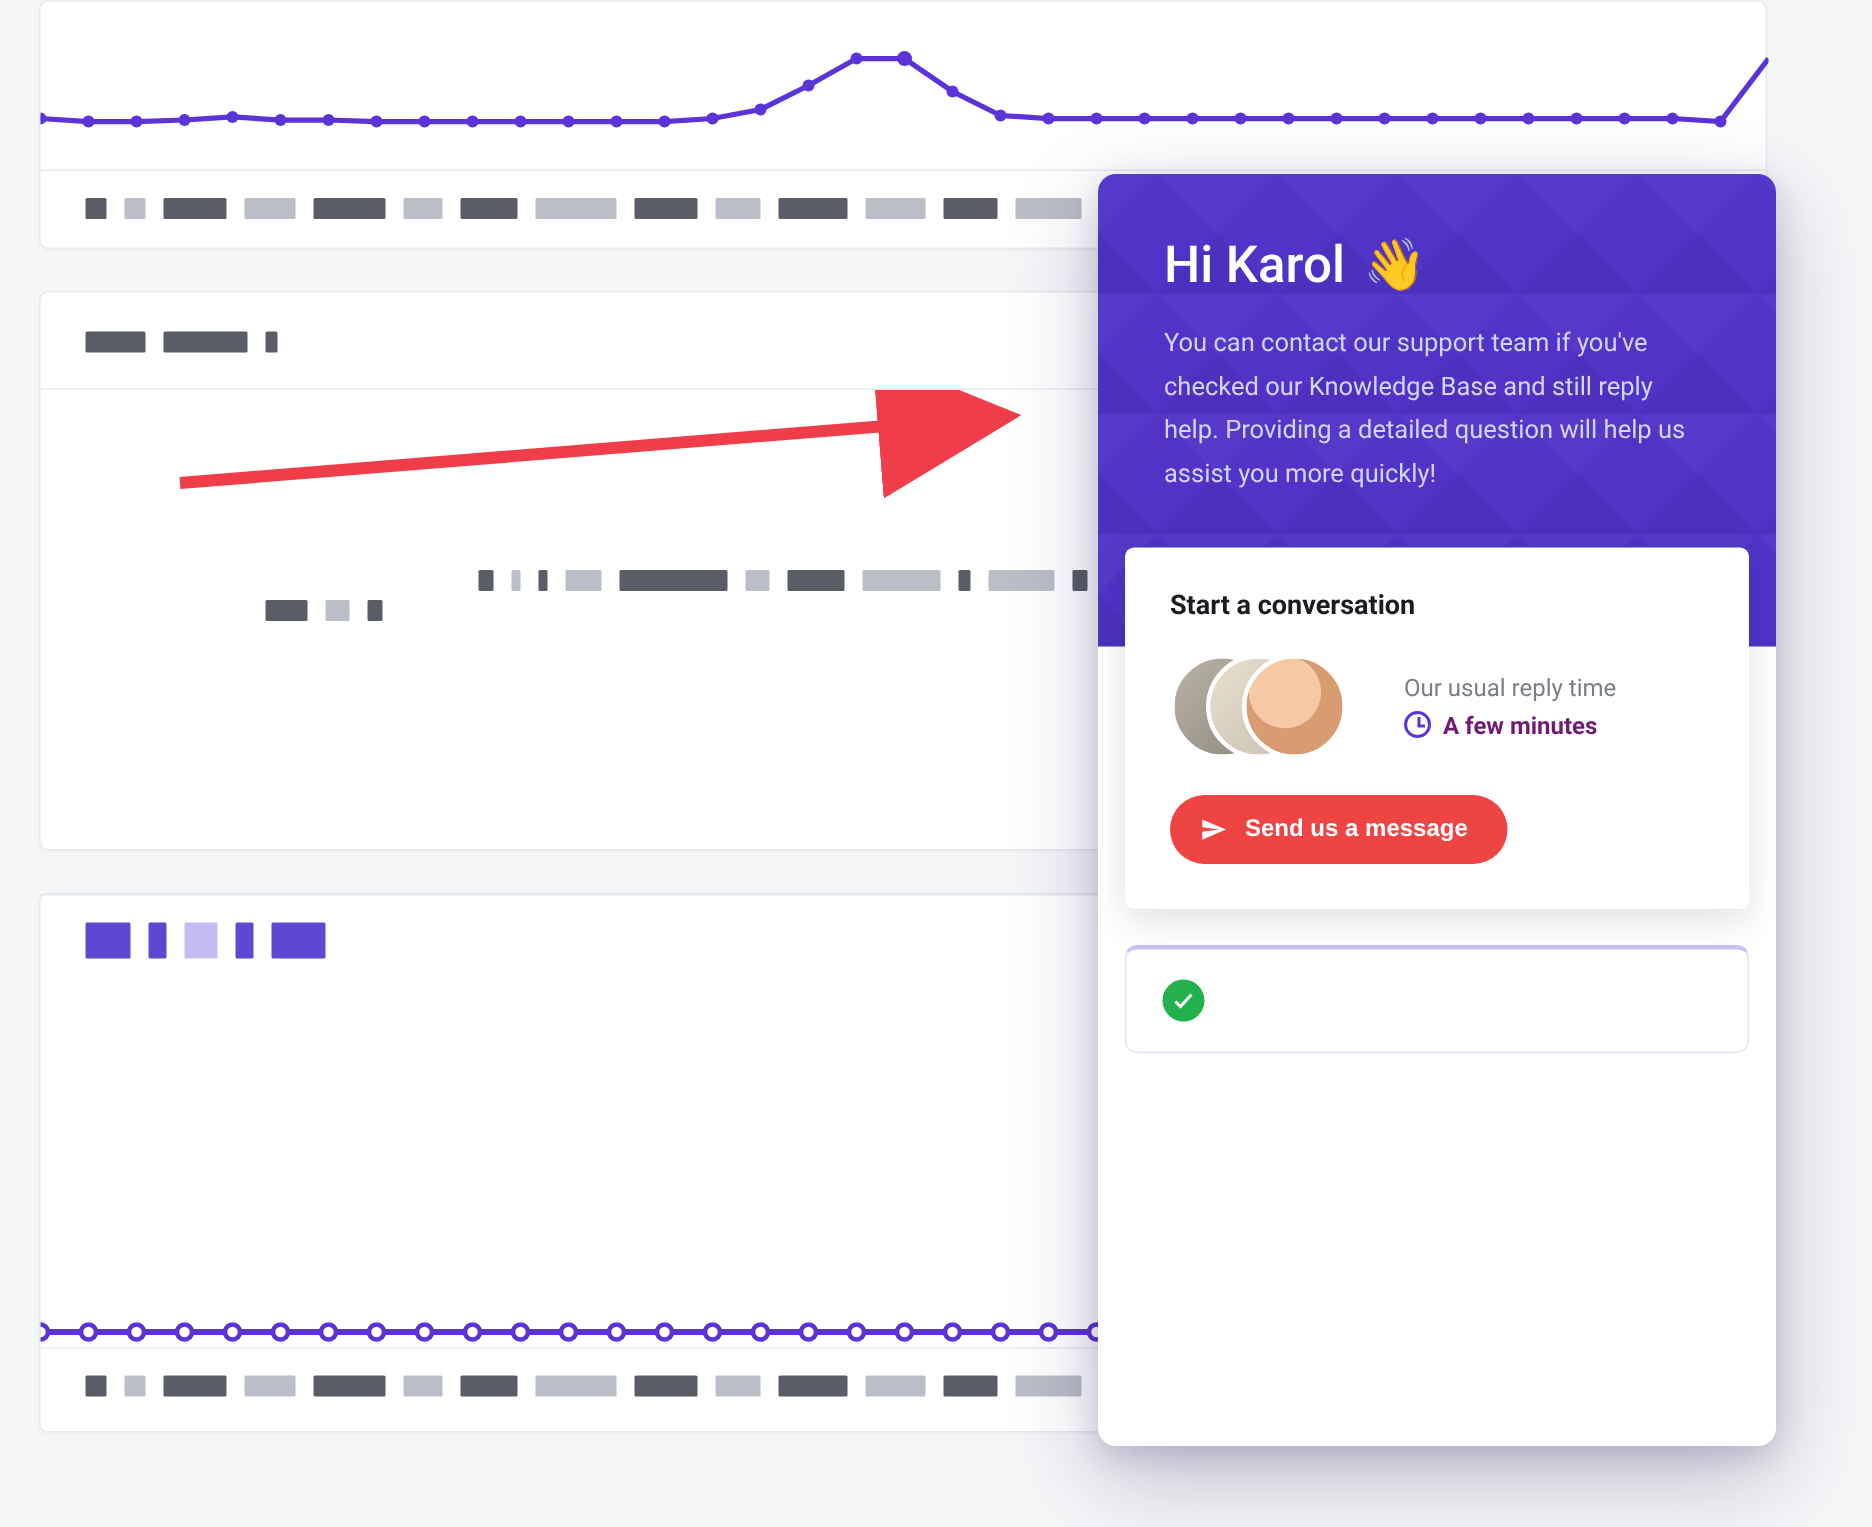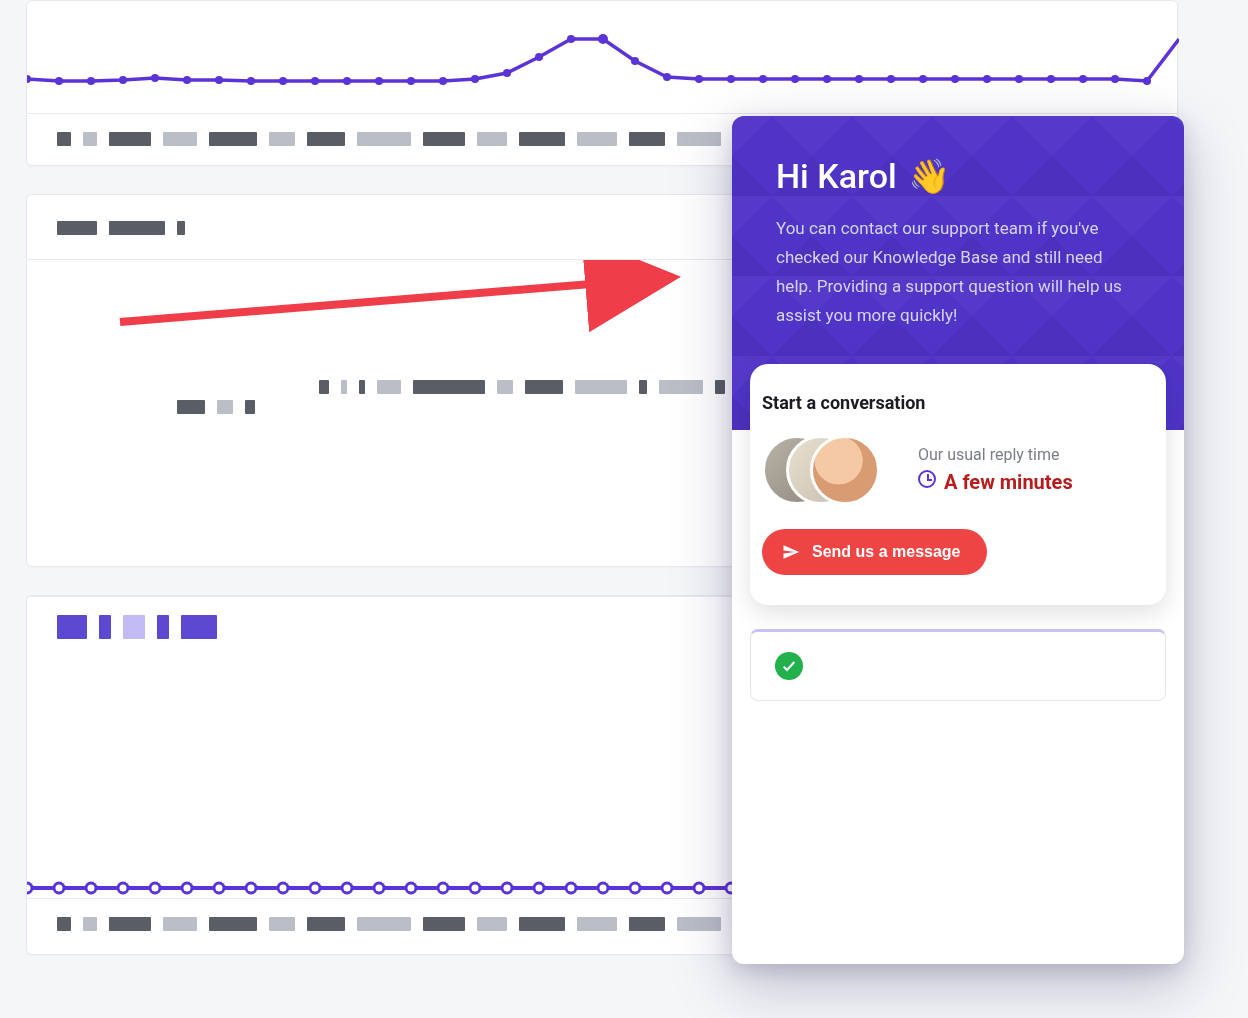--- a/index.html
+++ b/index.html
@@ -99,43 +99,43 @@
     font-size:34px; font-weight:500; margin-bottom:18px;
     display:flex; align-items:center; gap:12px;
   }
   .widget-header p  {
     font-size:17px; line-height:1.7; color:#d7d3f3; font-weight:400;
   }
 
   .widget-card {
     background:#fff;
     margin:-66px 18px 0 18px;
-    border-radius:18px;
+    border-radius:6px;
     box-shadow:0 8px 24px rgba(0,0,0,0.12);
-    padding:28px 12px 30px;
+    padding:28px 30px 30px;
     position:relative;
   }
   .widget-card h2 {
     font-size:18px; font-weight:700; color:#1a1c22; margin-bottom:22px;
   }
   .reply-row { display:flex; align-items:center; gap:38px; margin-bottom:24px; }
   .avatars { position:relative; width:118px; height:70px; }
   .avatars .av {
     position:absolute; width:70px; height:70px; border-radius:50%;
     border:3px solid #fff;
     background:#d6cfc4;
   }
   .avatars .av1{ left:0;  z-index:1; background:linear-gradient(135deg,#b8b2a7,#8e887d);}
   .avatars .av2{ left:24px; z-index:2; background:linear-gradient(135deg,#e9dfcf,#c8bfb0);}
   .avatars .av3{ left:48px; z-index:3; background:radial-gradient(circle at 40% 35%, #f5c9a6 0 42%, #d99b72 43% 100%);}
 
   .reply-text { display:flex; flex-direction:column; gap:6px; }
   .reply-text .label { font-size:16px; color:#7a7e87; }
   .reply-text .value {
-    font-size:20px; font-weight:700; color:#b91c1c;
+    font-size:16px; font-weight:700; color:#701a75;
     display:flex; gap:8px;
   }
   .clock-icon {
     width:18px;height:18px;border:2px solid #5b33d6;border-radius:50%;
     display:inline-flex;align-items:center;justify-content:center;
     position:relative;
   }
   .clock-icon::before{
     content:""; position:absolute; width:5px; height:2px; background:#5b33d6;
     left:7px; top:7px; transform-origin:left center;
@@ -341,21 +341,21 @@
   </defs>
   <line x1="10" y1="62" x2="555" y2="18" stroke="#ef3d4a" stroke-width="8" marker-end="url(#ah)"></line>
 </svg>
 
 <div class="widget">
   <div class="widget-header">
     <h1>
       <span>Hi Karol</span>
       <span class="wave">👋</span>
     </h1>
-    <p>You can contact our support team if you've checked our Knowledge Base and still need help. Providing a support question will help us assist you more quickly!</p>
+    <p>You can contact our support team if you've checked our Knowledge Base and still reply help. Providing a detailed question will help us assist you more quickly!</p>
   </div>
 
   <div class="widget-card">
     <h2>Start a conversation</h2>
     <div class="reply-row">
       <div class="avatars">
         <div class="av av1"></div>
         <div class="av av2"></div>
         <div class="av av3"></div>
       </div>

